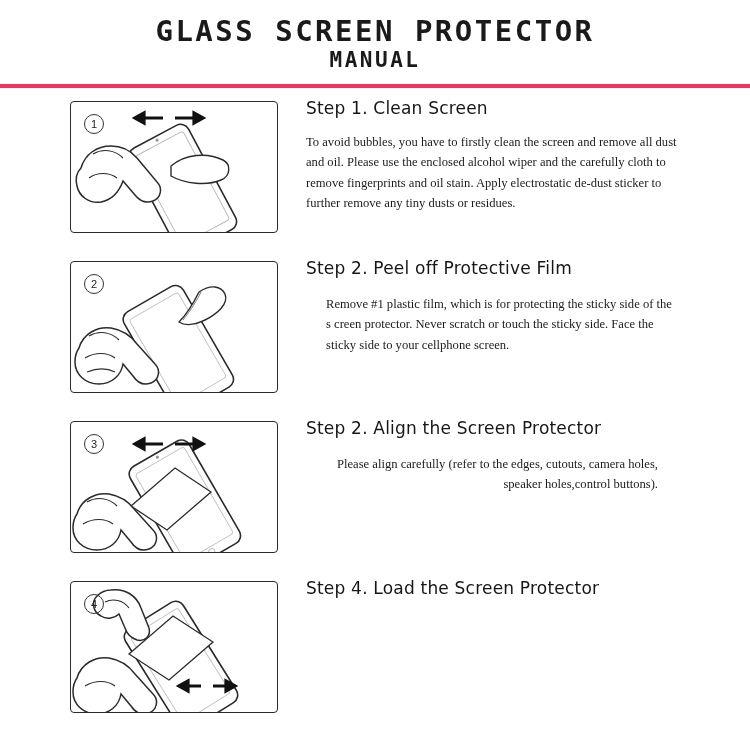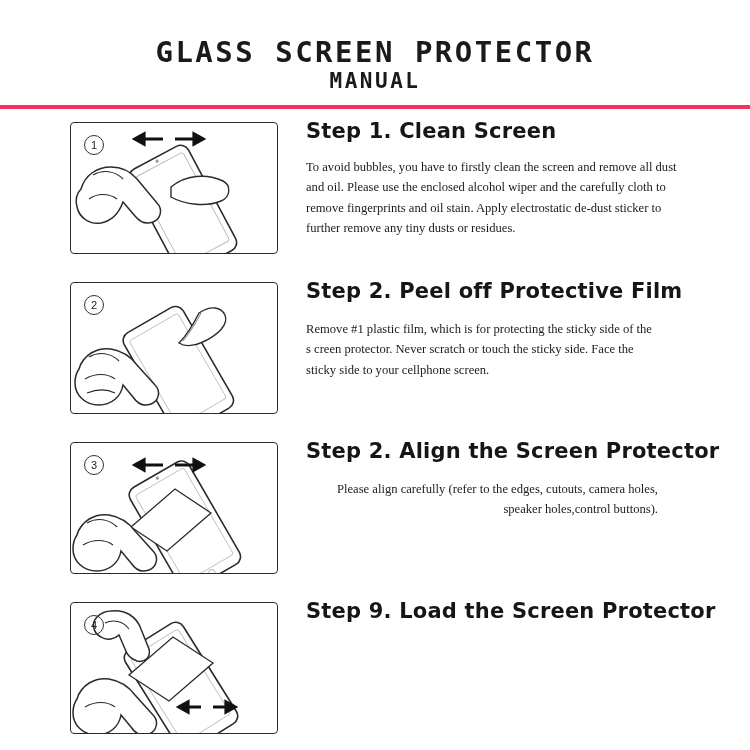--- a/index.html
+++ b/index.html
@@ -17,21 +17,21 @@
   }
   .page {
     width: 750px;
     height: 750px;
     position: relative;
     box-sizing: border-box;
   }
 
   
   .header {
-    padding-top: 35px;
+    padding-top: 14px;
     text-align: center;
   }
   .title-line {
     font-family: "DejaVu Sans Mono", monospace;
     font-weight: bold;
     letter-spacing: 2.5px;
     color: #1a1a1a;
     line-height: 1.18;
   }
   .title-line.l1 { font-size: 29px; }
@@ -67,22 +67,22 @@
     overflow: hidden;
   }
   .step-body {
     margin-left: 28px;
     margin-right: 26px;
     padding-top: 10px;
     flex: 1;
   }
   .step-heading {
     font-family: "DejaVu Sans", sans-serif;
-    font-weight: bold;
-    font-size: 21px;
+    font-weight: normal;
+    font-size: 17px;
     color: #161616;
     letter-spacing: 0.2px;
     margin-bottom: 14px;
   }
   .step-text {
     font-family: "Liberation Serif", serif;
     font-size: 12.6px;
     line-height: 1.62;
     color: #1b1b1b;
     max-width: 378px;
@@ -102,21 +102,21 @@
     text-align: center;
     font-family: "Liberation Sans", sans-serif;
     color: #222;
   }
 
   .fig-svg { position: absolute; left: 0; top: 0; }
 
   .footer-spacer { height: 28px; }
 
   
-  .step2 .step-text { max-width: 352px; }
+  .step2 .step-text { max-width: 352px; margin-left: 20px; }
   .step3 .step-text { max-width: 352px; text-align: right; }
   .step4 .step-text { max-width: 382px; }
   .step2 .step-heading, .step3 .step-heading, .step4 .step-heading { margin-bottom: 16px; }
 </style>
 </head>
 <body>
 
 <div class="page">
 
   <div class="header">
@@ -232,20 +232,20 @@
           <g stroke="#111" stroke-width="3.2" fill="#111">
             <line x1="108" y1="104" x2="130" y2="104"></line>
             <polygon points="108,104 117,99 117,109"></polygon>
             <line x1="142" y1="104" x2="164" y2="104"></line>
             <polygon points="164,104 155,99 155,109"></polygon>
           </g>
         </svg>
         <div class="num-circle">4</div>
       </div>
       <div class="step-body">
-        <div class="step-heading">Step 9. Load the Screen Protector</div>
+        <div class="step-heading">Step 4. Load the Screen Protector</div>
       </div>
     </div>
 
   </div>
 
   <div class="footer-spacer"></div>
 </div>
 
 </body></html>

